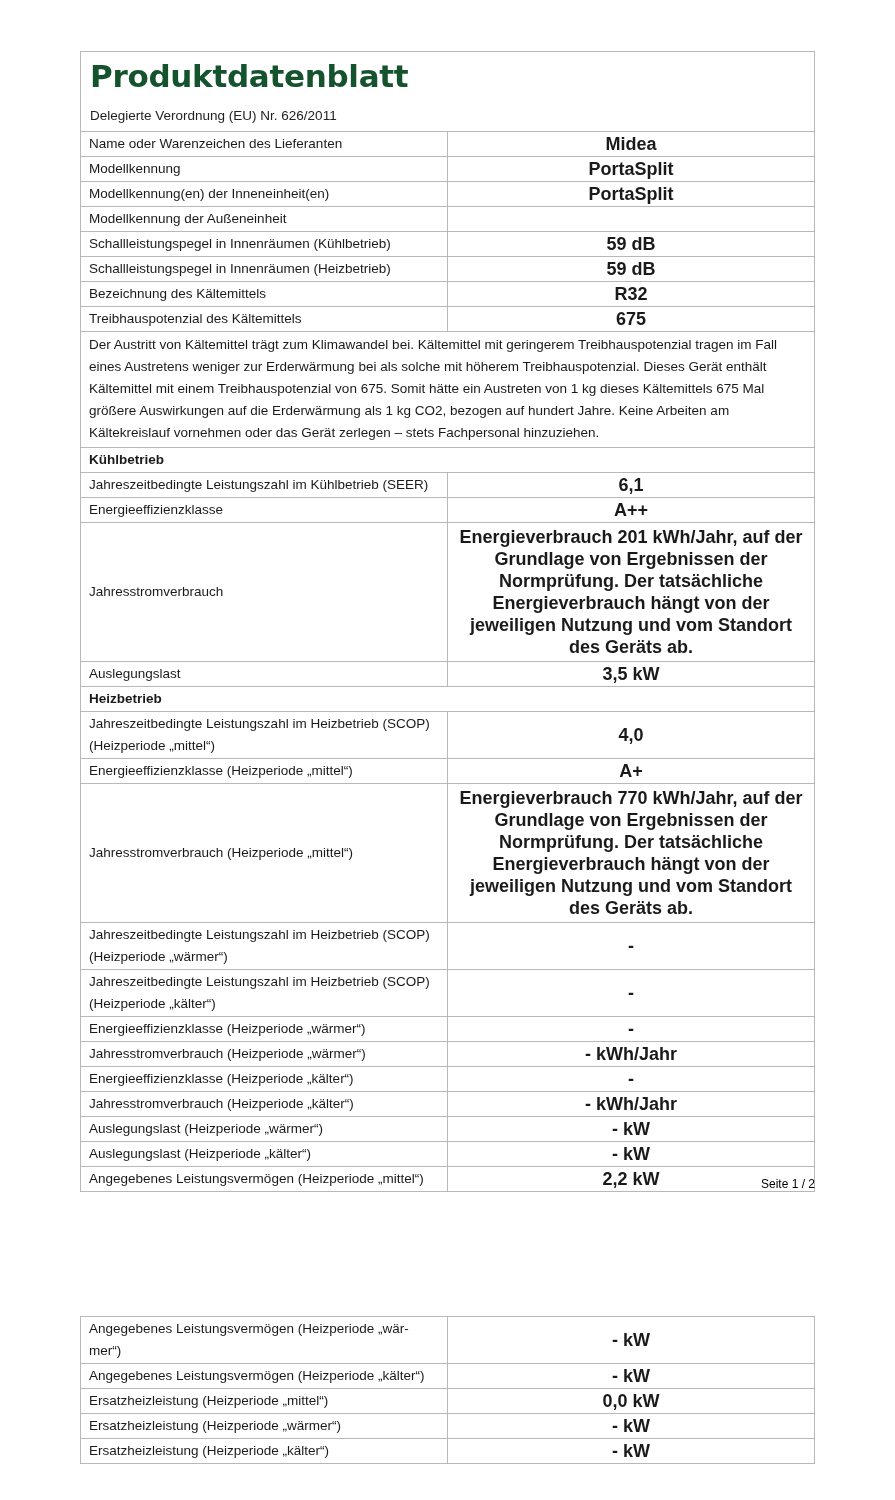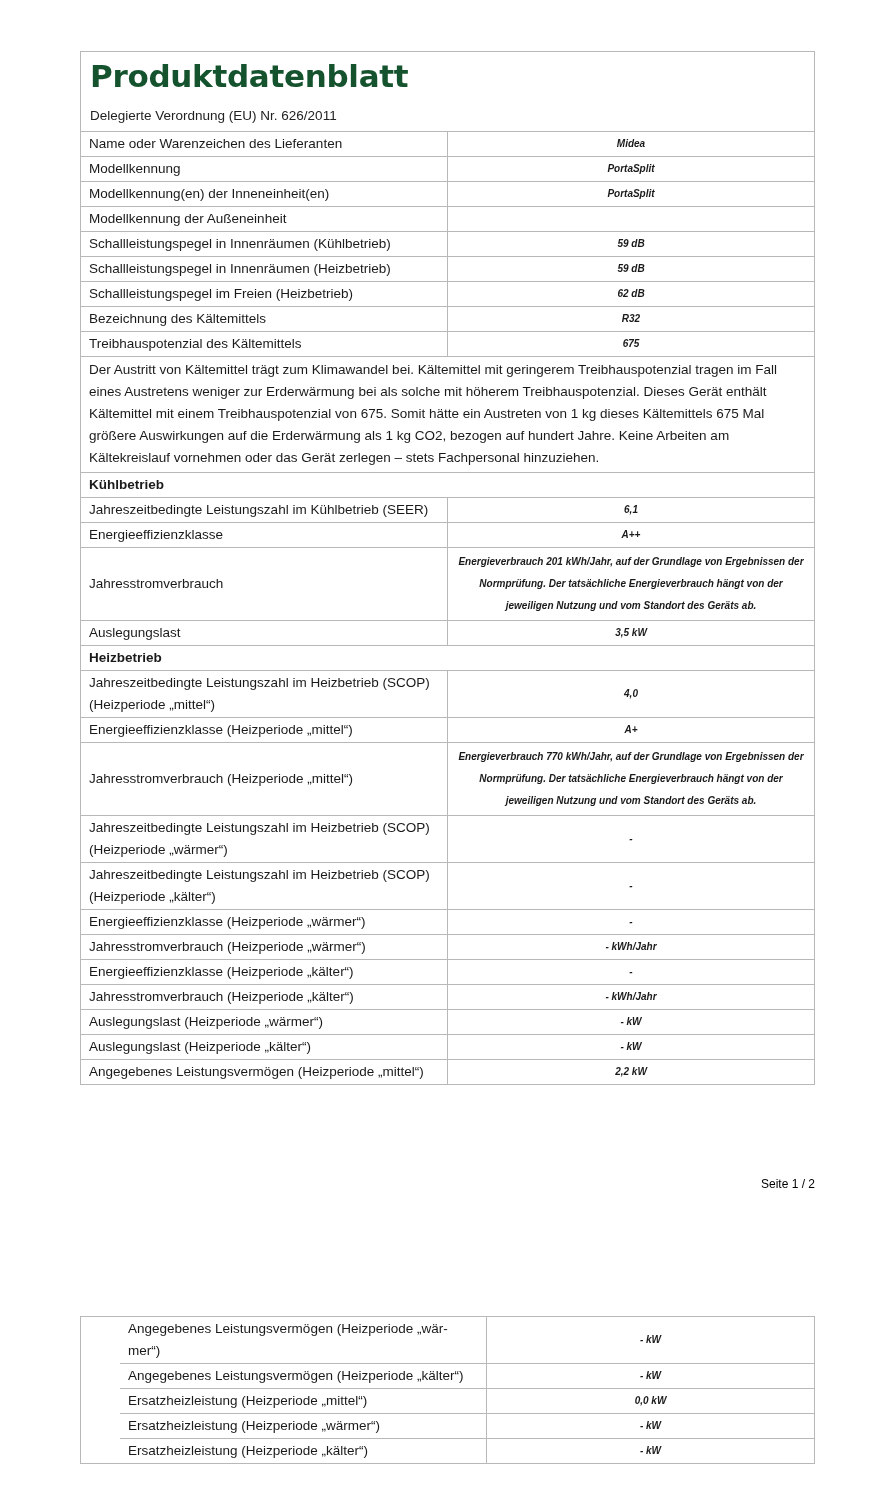--- a/index.html
+++ b/index.html
@@ -1,27 +1,27 @@
 <!DOCTYPE html>
 <html><head>
 <meta charset="utf-8">
 <style>
   html, body { margin: 0; padding: 0; background: #ffffff; }
   body { width: 895px; height: 1500px; position: relative; font-family: "Liberation Sans", sans-serif; color: #1a1a1a; }
   .sheet { position: absolute; left: 80px; width: 735px; border: 1px solid #b8b8b8; box-sizing: border-box; }
   #page1 { top: 51px; }
-  #page2 { top: 1316px; padding-left: 39px; }
+  #page2 { top: 1316px; }
   .title-block { border-bottom: 1px solid #b8b8b8; padding: 4px 0 0 9px; height: 80px; box-sizing: border-box; }
   .title { font-family: "DejaVu Sans", sans-serif; font-weight: bold; font-size: 31px; letter-spacing: -0.3px; margin: 0; line-height: 40px; color: #14532d; }
   .subtitle { font-size: 13.5px; margin-top: 12px; color: #222; }
   table { border-collapse: collapse; width: 100%; table-layout: fixed; }
   td { border-top: 1px solid #b8b8b8; font-size: 13.5px; line-height: 22px; padding: 1px 8px 1px 8px; vertical-align: middle; }
   tr:first-child td { border-top: none; margin-top: 44px; }
   td.label { width: 350px; border-right: 1px solid #b8b8b8; }
-  td.value { text-align: center; font-weight: bold; font-size: 10px; font-style: italic; }
+  td.value { text-align: center; font-weight: bold; font-size: 18px; }
   td.value.multi { padding: 3px 10px; }
   td.full { line-height: 22px; padding: 2px 8px 3px 8px; }
   td.section { font-weight: bold; }
   .page-number { position: absolute; top: 1177px; right: 80px; font-size: 12px; color: #000000; }
 </style>
 </head>
 <body>
 
 <div class="sheet" id="page1">
   <div class="title-block">
@@ -46,24 +46,20 @@
           <td class="label">Modellkennung der Außeneinheit</td>
           <td class="value"></td>
         </tr>
       <tr>
           <td class="label">Schallleistungspegel in Innenräumen (Kühlbetrieb)</td>
           <td class="value">59 dB</td>
         </tr>
       <tr>
           <td class="label">Schallleistungspegel in Innenräumen (Heizbetrieb)</td>
           <td class="value">59 dB</td>
-        </tr>
-      <tr>
-          <td class="label">Schallleistungspegel im Freien (Heizbetrieb)</td>
-          <td class="value">62 dB</td>
         </tr>
       <tr>
           <td class="label">Bezeichnung des Kältemittels</td>
           <td class="value">R32</td>
         </tr>
       <tr>
           <td class="label">Treibhauspotenzial des Kältemittels</td>
           <td class="value">675</td>
         </tr>
       <tr>

